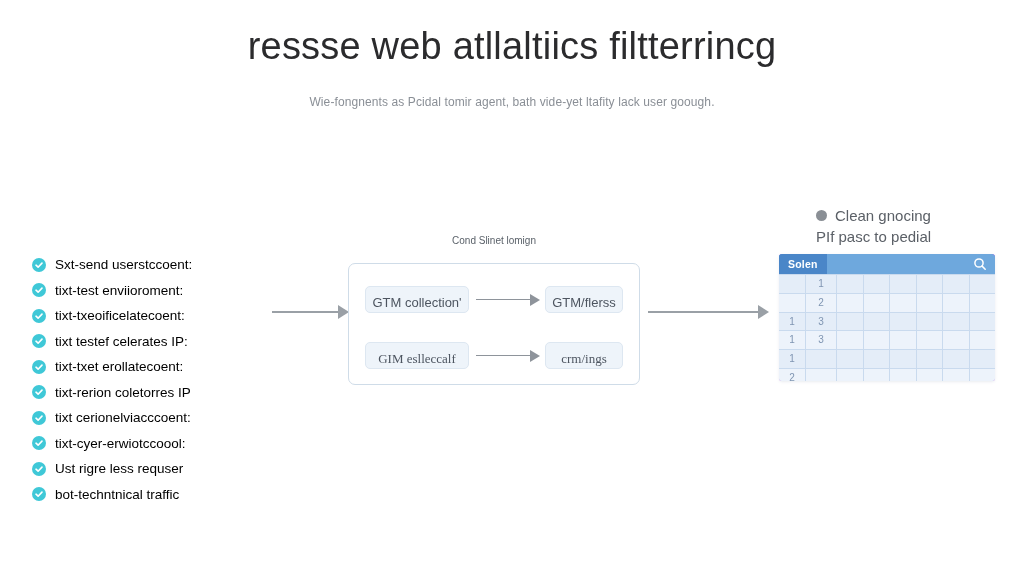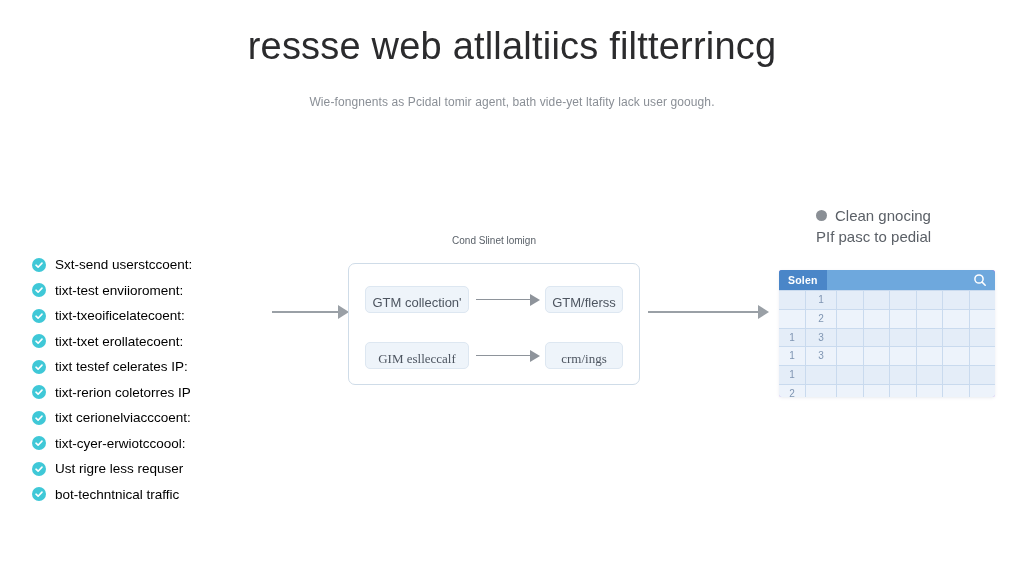--- a/index.html
+++ b/index.html
@@ -204,21 +204,21 @@
   #legend-line-2 {
     font-size: 15px;
     line-height: 21px;
     color: #5b6067;
     padding-left: 0px;
   }
 
   #sheet {
     position: absolute;
     left: 779px;
-    top: 270px;
+    top: 254px;
     width: 216px;
     height: 127px;
     background: #d946ef;
     border-radius: 3px;
     overflow: hidden;
     box-shadow: 0 1px 3px rgba(90,110,140,0.13);
   }
   #sheet-header {
     position: relative;
     height: 20px;
@@ -289,29 +289,29 @@
         </svg>
       </span>
       <span class="check-label">tixt-txeoificelatecoent:</span>
     </div>
     <div class="check-row">
       <span class="check-icon" style="background: rgb(63, 200, 215);">
         <svg width="10" height="10" viewBox="0 0 10 10">
           <polyline points="2,5.2 4.1,7.2 8,3.1" fill="none" stroke="#ffffff" stroke-width="1.6" stroke-linecap="round" stroke-linejoin="round"></polyline>
         </svg>
       </span>
+      <span class="check-label">tixt testef celerates IP:</span>
+    </div>
+    <div class="check-row">
+      <span class="check-icon" style="background: rgb(63, 200, 215);">
+        <svg width="10" height="10" viewBox="0 0 10 10">
+          <polyline points="2,5.2 4.1,7.2 8,3.1" fill="none" stroke="#ffffff" stroke-width="1.6" stroke-linecap="round" stroke-linejoin="round"></polyline>
+        </svg>
+      </span>
       <span class="check-label">tixt-txet erollatecoent:</span>
-    </div>
-    <div class="check-row">
-      <span class="check-icon" style="background: rgb(63, 200, 215);">
-        <svg width="10" height="10" viewBox="0 0 10 10">
-          <polyline points="2,5.2 4.1,7.2 8,3.1" fill="none" stroke="#ffffff" stroke-width="1.6" stroke-linecap="round" stroke-linejoin="round"></polyline>
-        </svg>
-      </span>
-      <span class="check-label">tixt testef celerates IP:</span>
     </div>
     <div class="check-row">
       <span class="check-icon" style="background: rgb(63, 200, 215);">
         <svg width="10" height="10" viewBox="0 0 10 10">
           <polyline points="2,5.2 4.1,7.2 8,3.1" fill="none" stroke="#ffffff" stroke-width="1.6" stroke-linecap="round" stroke-linejoin="round"></polyline>
         </svg>
       </span>
       <span class="check-label">tixt-rerion coletorres IP</span>
     </div>
     <div class="check-row">

